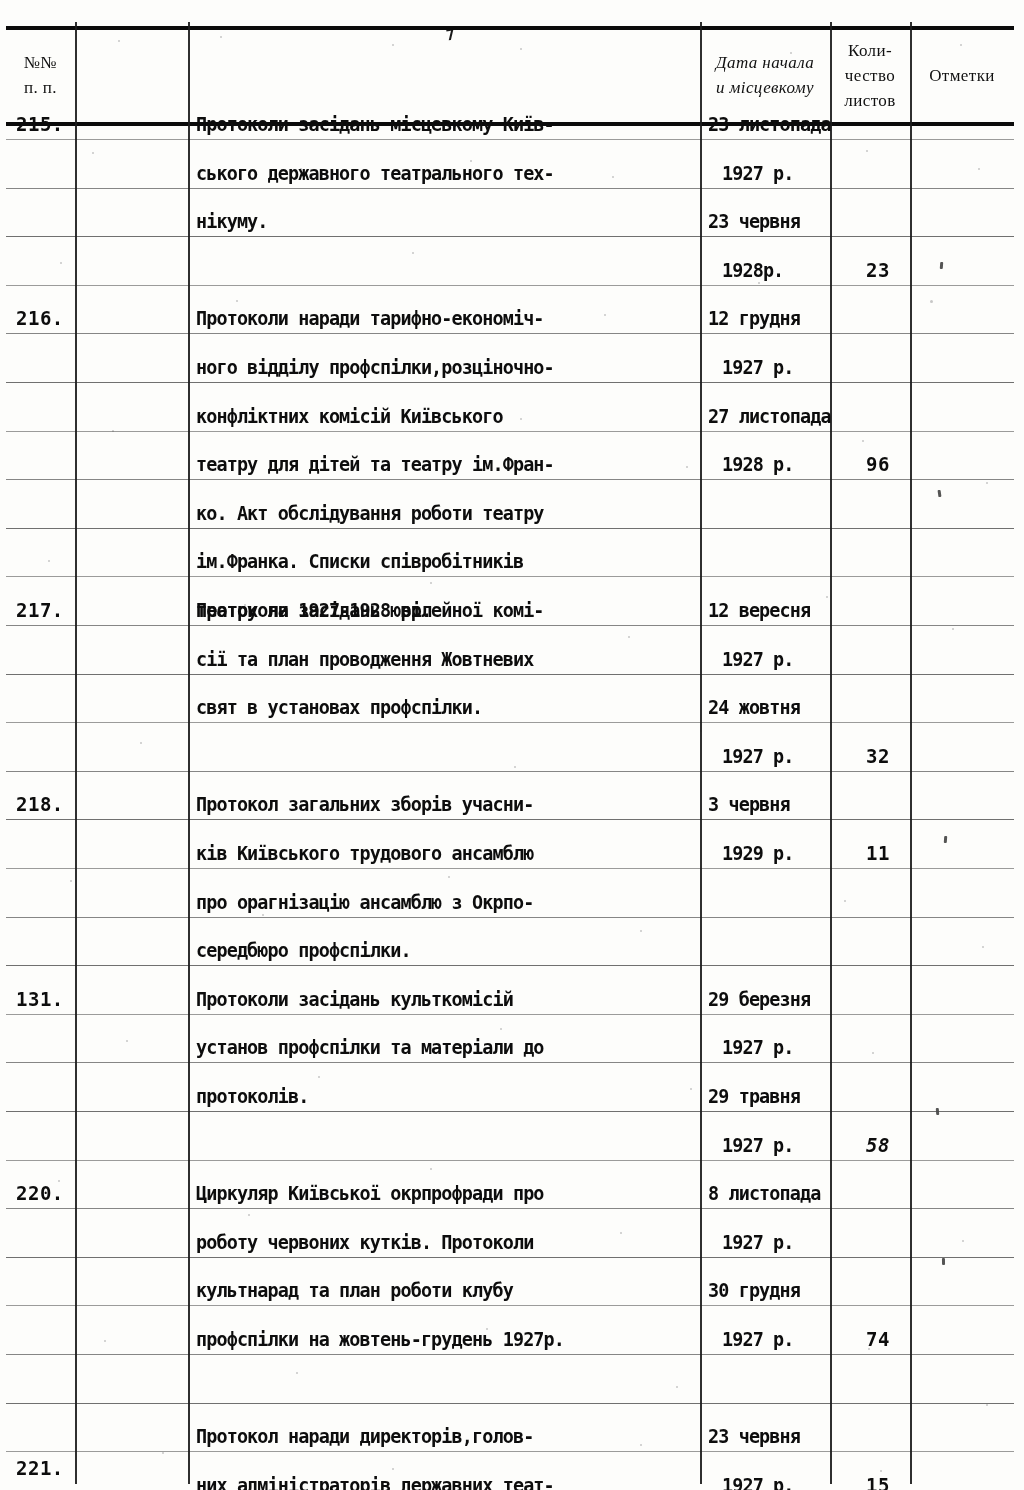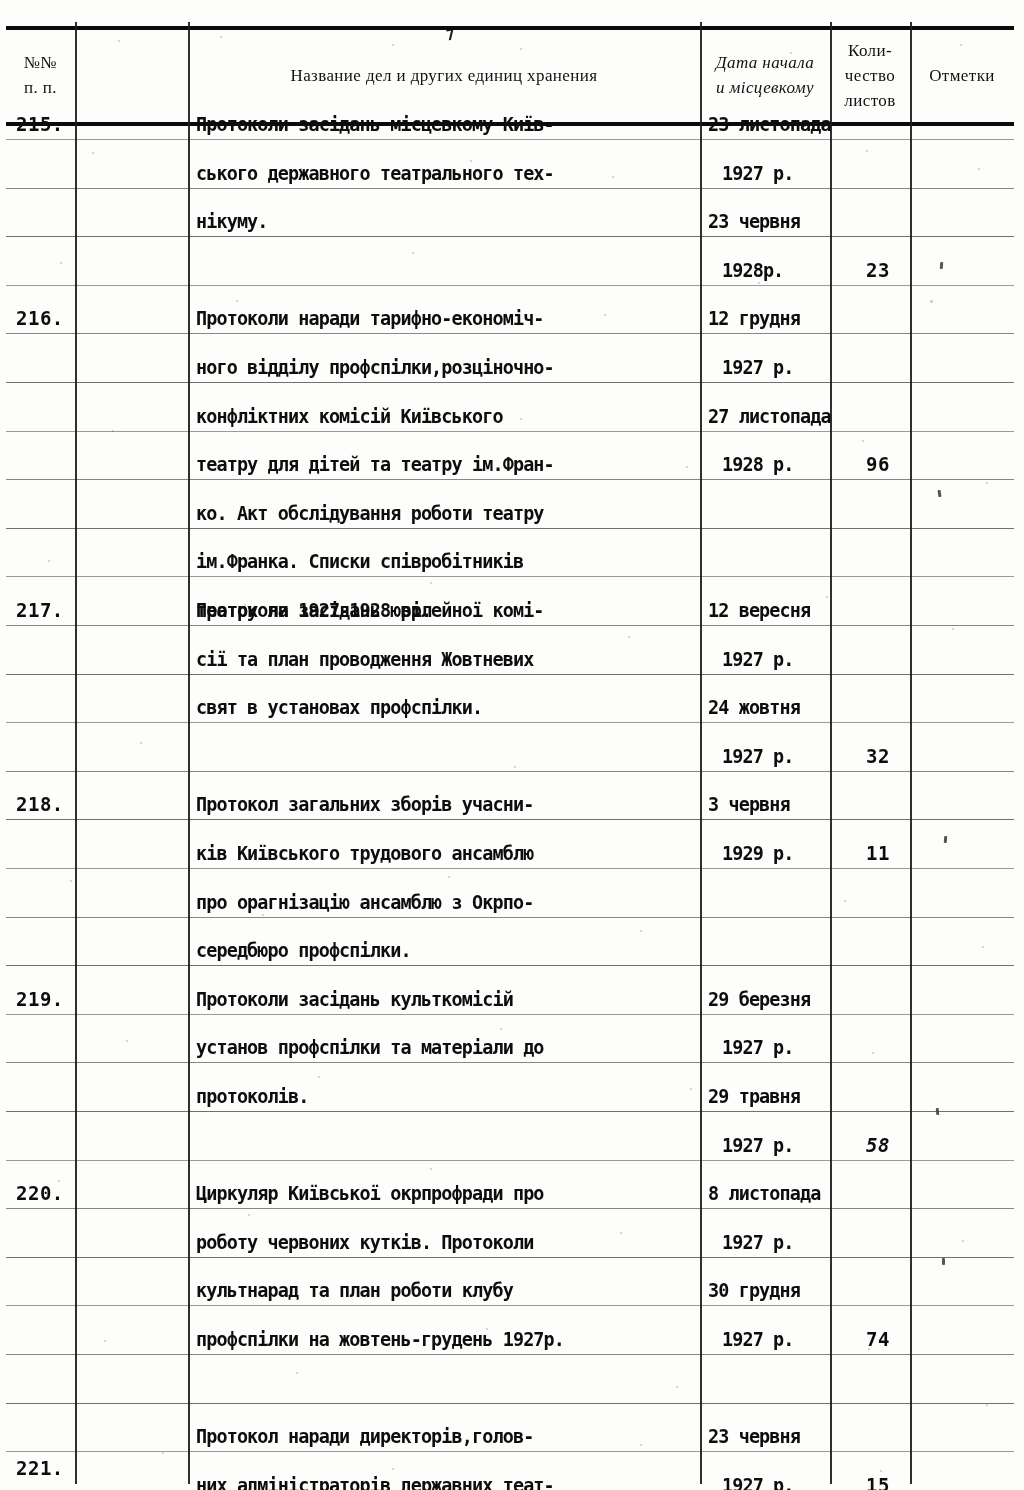--- a/index.html
+++ b/index.html
@@ -236,23 +236,20 @@
       <div class="rule-v" style="left: 694px; top: 0px; height: 1462px;"></div>
       <div class="rule-v" style="left: 824px; top: 0px; height: 1462px;"></div>
       <div class="rule-v" style="left: 904px; top: 0px; height: 1462px;"></div>
     </div>
 
   <div id="thead">
       <div class="th" style="left: 0px; width: 69px; top: 28px;">
         <span class="ln">№№</span>
         <span class="ln">п. п.</span>
       </div>
-      <div class="th" style="left: 182px; width: 512px; top: 40.5px;">
-        <span class="ln">Название дел и других единиц хранения</span>
-      </div>
       <div class="th" style="left: 694px; width: 130px; top: 28px; font-style: italic;">
         <span class="ln">Дата начала</span>
         <span class="ln">и  місцевкому</span>
       </div>
       <div class="th" style="left: 824px; width: 80px; top: 15.5px;">
         <span class="ln">Коли-</span>
         <span class="ln">чество</span>
         <span class="ln">листов</span>
       </div>
       <div class="th" style="left: 904px; width: 104px; top: 40.5px;">
@@ -302,21 +299,21 @@
         <div class="tw num" style="left: 10px; top: 773.4px;">218.</div>
         <div class="tw " style="left: 190px; top: 773.4px;">Протокол загальних зборів учасни-</div>
         <div class="tw " style="left: 190px; top: 822px;">ків Київського трудового ансамблю</div>
         <div class="tw " style="left: 190px; top: 870.6px;">про орагнізацію ансамблю з Окрпо-</div>
         <div class="tw " style="left: 190px; top: 919.2px;">середбюро профспілки.</div>
         <div class="tw " style="left: 702px; top: 773.4px;">3 червня</div>
         <div class="tw " style="left: 716px; top: 822px;">1929 р.</div>
         <div class="tw num" style="left: 840px; top: 822px; width: 64px; text-align: center;">11</div>
       </div>
       <div style="position: absolute; left: 0px; top: 0px; width: 1008px; height: 1px;">
-        <div class="tw num" style="left: 10px; top: 967.8px;">219.</div>
+        <div class="tw num" style="left: 10px; top: 967.8px;">131.</div>
         <div class="tw " style="left: 190px; top: 967.8px;">Протоколи засідань культкомісій</div>
         <div class="tw " style="left: 190px; top: 1016.4px;">установ профспілки та матеріали до</div>
         <div class="tw " style="left: 190px; top: 1065px;">протоколів.</div>
         <div class="tw " style="left: 702px; top: 967.8px;">29 березня</div>
         <div class="tw " style="left: 716px; top: 1016.4px;">1927 р.</div>
         <div class="tw " style="left: 702px; top: 1065px;">29 травня</div>
         <div class="tw " style="left: 716px; top: 1113.6px;">1927 р.</div>
         <div class="tw num" style="left: 840px; top: 1113.6px; width: 64px; text-align: center; font-style: italic;">58</div>
       </div>
       <div style="position: absolute; left: 0px; top: 0px; width: 1008px; height: 1px;">

